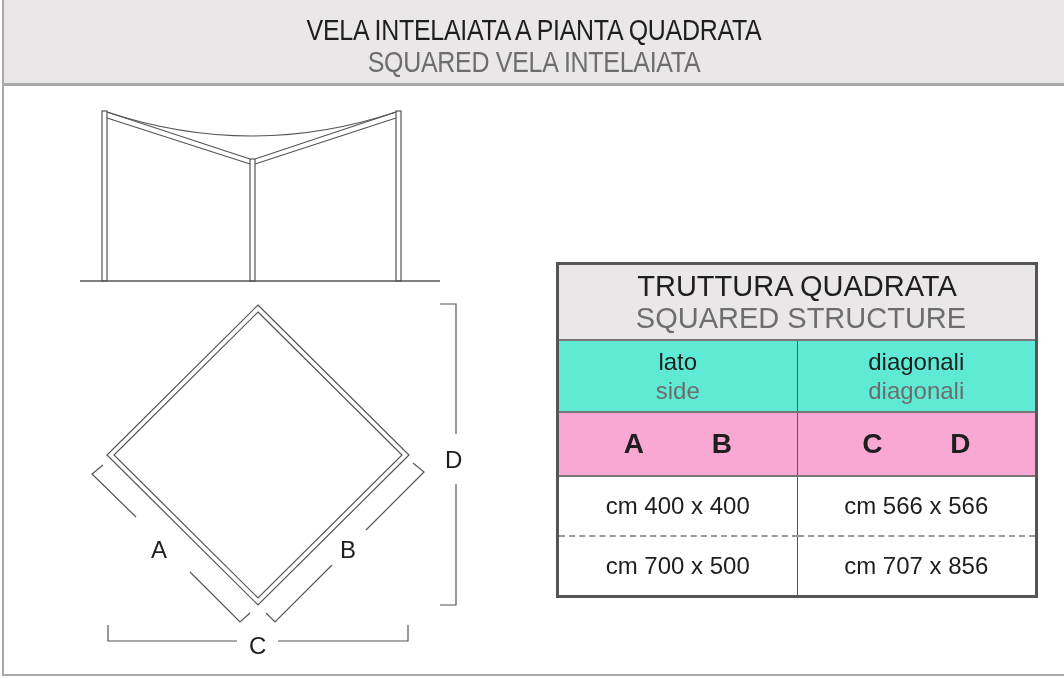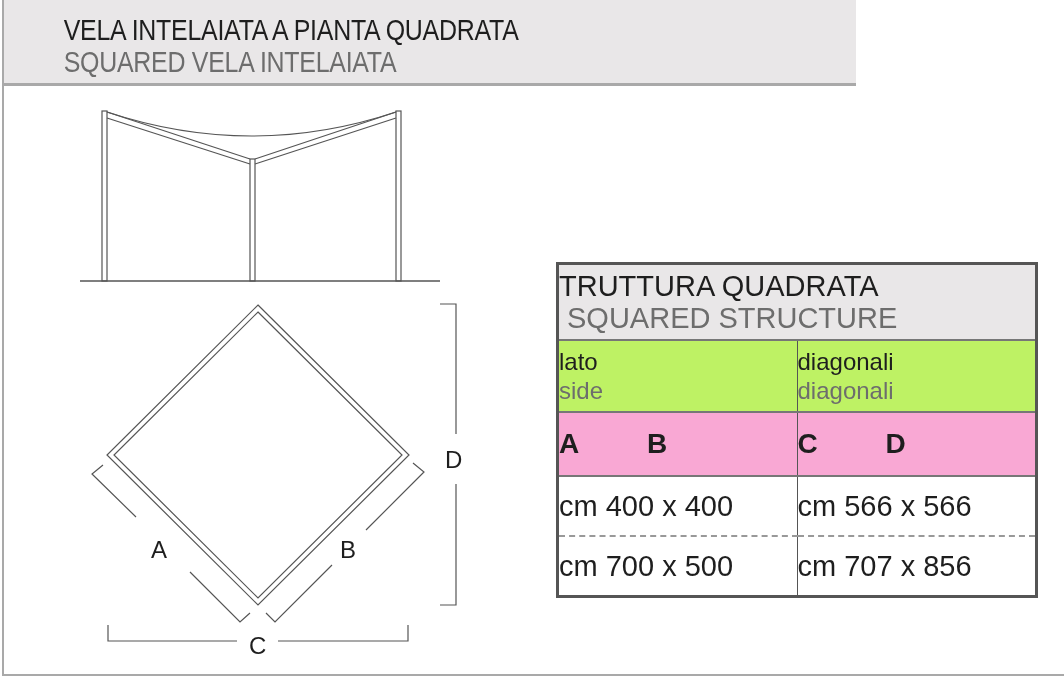--- a/index.html
+++ b/index.html
@@ -1,33 +1,33 @@
 <!DOCTYPE html>
 <html><head>
 <meta charset="utf-8">
 <style>
   html, body { margin:0; padding:0; background:#ffffff; }
   body { width:1064px; height:679px; position:relative; overflow:hidden; font-family:"Liberation Sans", sans-serif; }
   .frame { position:absolute; left:2px; top:0; width:1062px; height:676px; border-left:2px solid #a9a9a9; border-bottom:2px solid #a9a9a9; box-sizing:border-box; }
-  .header { position:absolute; left:4px; top:0; width:852px; height:86px; background:#e9e7e8; border-bottom:3px solid #a9a9a9; box-sizing:border-box; text-align:left; }
+  .header { position:absolute; left:4px; top:0; width:1060px; height:86px; background:#e9e7e8; border-bottom:3px solid #a9a9a9; box-sizing:border-box; text-align:center; }
   .header .t1 { position:absolute; left:0; right:0; top:14px; font-size:29px; color:#1e1e1e; letter-spacing:-0.3px; transform:scaleX(0.86); }
   .header .t2 { position:absolute; left:0; right:0; top:46px; font-size:29px; color:#6d6d6d; letter-spacing:-0.3px; transform:scaleX(0.86); }
   svg.drawing { position:absolute; left:0; top:0; }
   .lbl { position:absolute; font-size:24px; color:#1e1e1e; }
   table.spec { position:absolute; left:556px; top:262px; width:482px; border-collapse:collapse; border:3px solid #555; }
-  table.spec td { border-left:1.5px solid #555; text-align:left; padding:0; }
+  table.spec td { border-left:1.5px solid #555; text-align:center; padding:0; }
   .r-title td { background:#e9e7e8; height:74px; border-bottom:2px solid #777; }
   .r-title .a { font-size:29px; color:#1e1e1e; line-height:32px; }
   .r-title .b { font-size:29px; color:#6d6d6d; line-height:32px;padding-left:8px; }
-  .r-sub td { background:#bef264; height:70px; border-bottom:2px solid #777; }
+  .r-sub td { background:#5eead4; height:70px; border-bottom:2px solid #777; }
   .r-sub .a { font-size:24px; color:#1e1e1e; line-height:29px; }
   .r-sub .b { font-size:24px; color:#6d6d6d; line-height:29px; }
   .r-letters td { background:#f9a8d4; height:62px; border-bottom:2px solid #777; font-weight:bold; font-size:28px; color:#1e1e1e; }
   .r-letters span { display:inline-block; width:88px; }
-  .r-data td { height:58px; font-size:29px; color:#1e1e1e; background:#fff; }
+  .r-data td { height:58px; font-size:24px; color:#1e1e1e; background:#fff; }
   .r-data.dashed td { border-bottom:2px dashed #999; }
 </style>
 </head>
 <body>
 
 <div class="frame"></div>
 
 <div class="header">
   <div class="t1">VELA INTELAIATA A PIANTA QUADRATA</div>
   <div class="t2">SQUARED VELA INTELAIATA</div>

